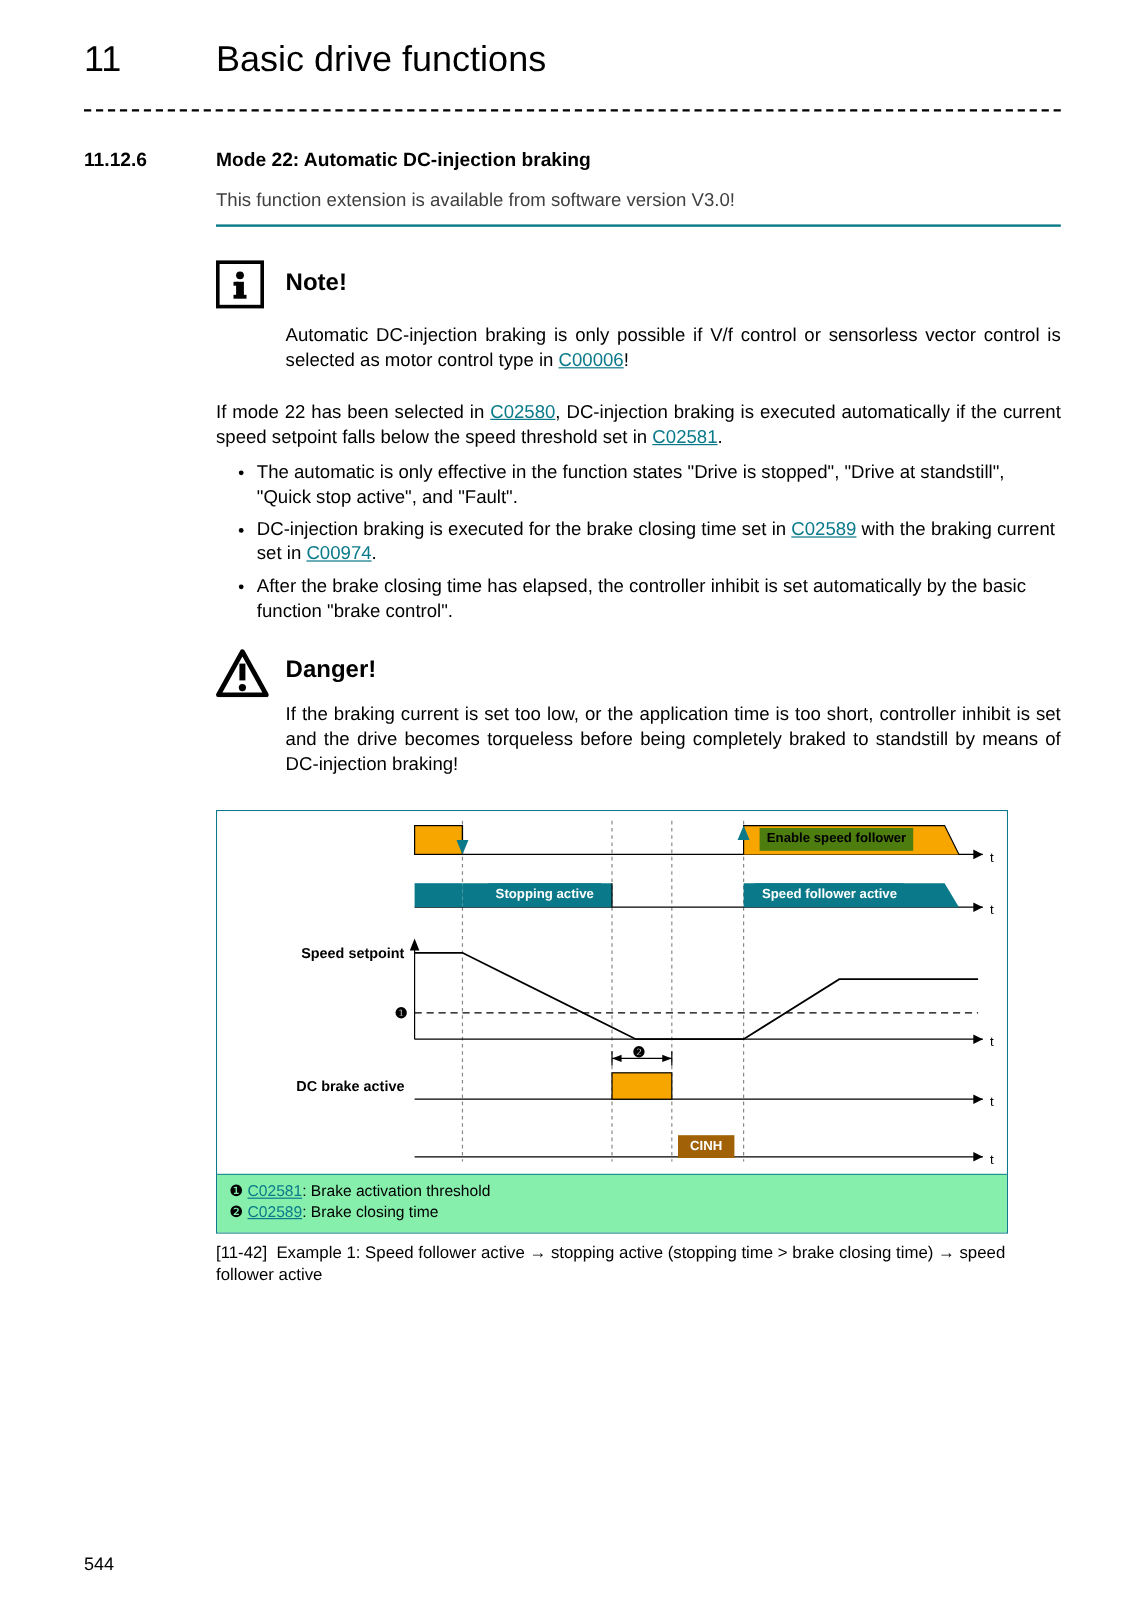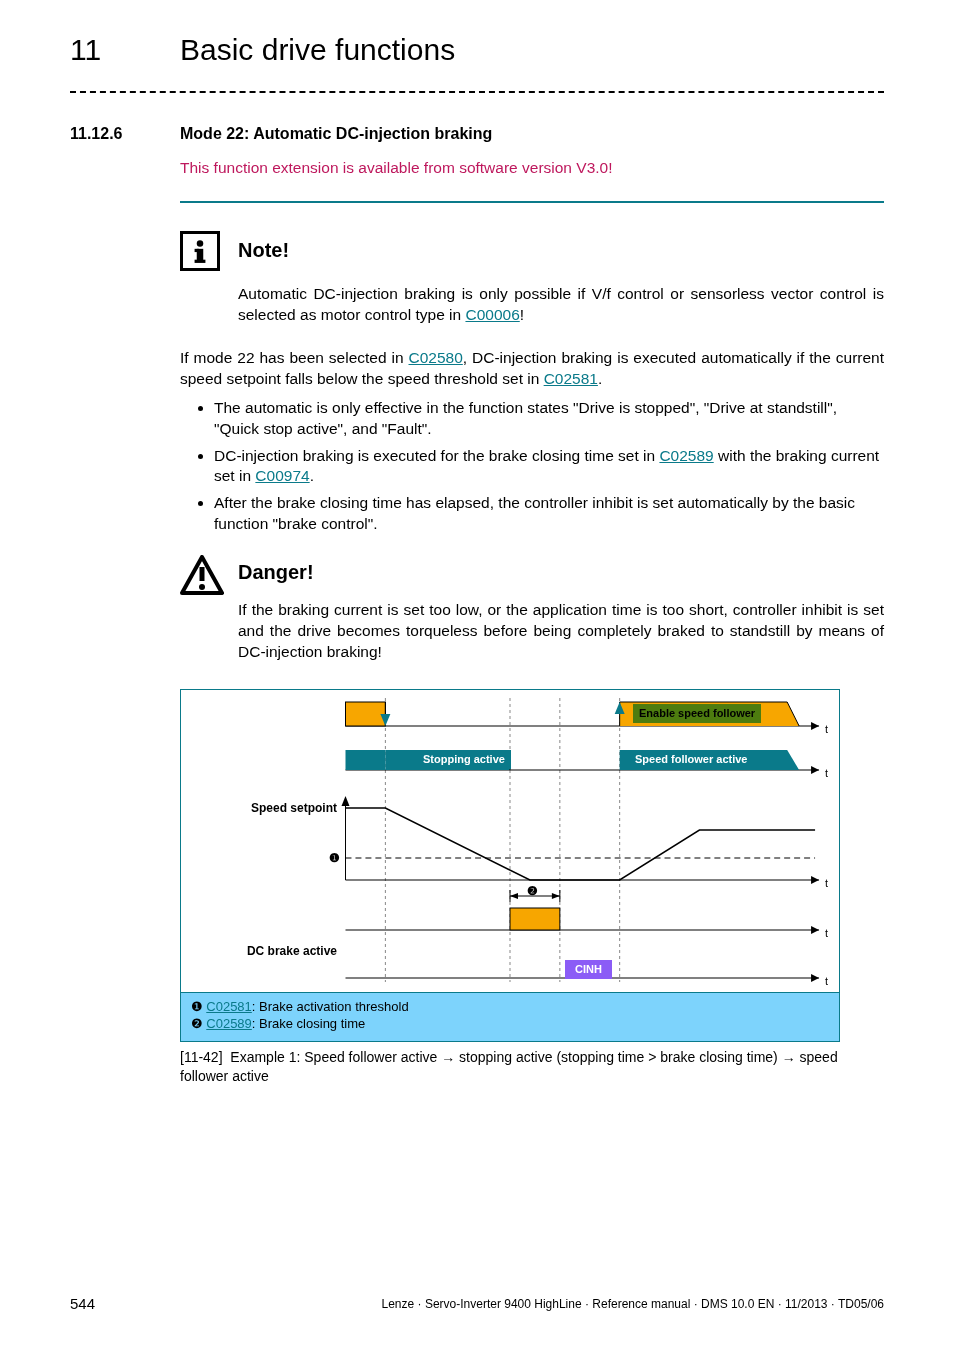--- a/index.html
+++ b/index.html
@@ -67,23 +67,23 @@
   }
   .sec-title {
     font-size: 16px;
     font-weight: 700;
   }
   .indent {
     margin-left: 110px;
     margin-right: 0;
   }
   .highlight {
-    color: #be185d;
+    color: #404040;
     font-weight: 400;
-    margin-bottom: 22px;
+    margin-bottom: 8px;
   }
   .hr-blue {
     border: none;
     border-top: 2px solid #0a7a8a;
     margin: 6px 0 28px 0;
   }
   .note-block {
     display: flex;
     gap: 18px;
     margin-bottom: 14px;
@@ -177,37 +177,37 @@
     position: absolute;
     font-size: 11px;
     font-weight: 700;
     color: #fff;
     padding: 2px 6px;
     white-space: nowrap;
   }
   .badge.blue { background: #0a7a8a; }
   .cinh {
     position:absolute;
-    background:#8b5cf6;
+    background:#a16207;
     color:#fff;
     font-size:11px;
     font-weight:700;
     padding:2px 10px;
   }
   .marker {
     position:absolute;
     width:14px;height:14px;
     font-size:12px;
     font-weight:700;
   }
   .legend {
     border-top: 1px solid #0a7a8a;
     padding: 6px 10px 8px 10px;
     font-size: 13px;
-    background: #7dd3fc;
+    background: #86efac;
   }
   .legend-row { line-height: 1.3; }
   .caption {
     margin-top: 6px;
     font-size: 14px;
   }
   .footer {
     position: absolute;
     bottom: 36px;
     left: 70px;
@@ -328,26 +328,26 @@
           <line x1="330" y1="206" x2="380" y2="206" stroke="#000" stroke-width="1"></line>
           <polygon points="330,206 338,203 338,209" fill="#000"></polygon>
           <polygon points="380,206 372,203 372,209" fill="#000"></polygon>
           <line x1="330" y1="200" x2="330" y2="212" stroke="#000"></line>
           <line x1="380" y1="200" x2="380" y2="212" stroke="#000"></line>
 
           <line x1="165" y1="288" x2="640" y2="288" stroke="#000" stroke-width="1"></line>
           <polygon points="640,288 632,284 632,292" fill="#000"></polygon>
         </svg>
 
-        <div class="badge blue" style="left:236px; top:60px;">Stopping active</div>
+        <div class="badge blue" style="left:226px; top:60px;">Stopping active</div>
         <div class="badge blue" style="left:448px; top:60px;">Speed follower active</div>
         <div class="badge" style="left:452px; top:14px; background:#4d7c0f; color:#000; font-weight:700; border:none;">Enable speed follower</div>
 
         <div class="dlabel" style="left:6px; top:110px;">Speed setpoint</div>
-        <div class="dlabel" style="left:6px; top:221px;margin-top:32px;">DC brake active</div>
+        <div class="dlabel" style="left:6px; top:221px;">DC brake active</div>
 
         <div class="marker" style="left:148px; top:160px;">❶</div>
         <div class="marker" style="left:346px; top:193px;">❷</div>
 
         <div class="cinh" style="left:384px; top:270px;">CINH</div>
 
         <div class="tlabel" style="left:644px; top:32px;">t</div>
         <div class="tlabel" style="left:644px; top:76px;">t</div>
         <div class="tlabel" style="left:644px; top:186px;">t</div>
         <div class="tlabel" style="left:644px; top:236px;">t</div>
@@ -364,16 +364,15 @@
     </div>
 
     <div class="caption">
       <span>[11-42]</span>&nbsp;&nbsp;<span>Example 1: Speed follower active → stopping active (stopping time &gt; brake closing time) → speed follower active</span>
     </div>
 
   </div>
 
   <div class="footer">
     <div class="pagenum">544</div>
-    <div>Lenze · Servo-Inverter 9400 HighLine · Reference manual · DMS 10.0 EN · 11/2013 · TD05/06</div>
   </div>
 
 </div>
 
 </body></html>

